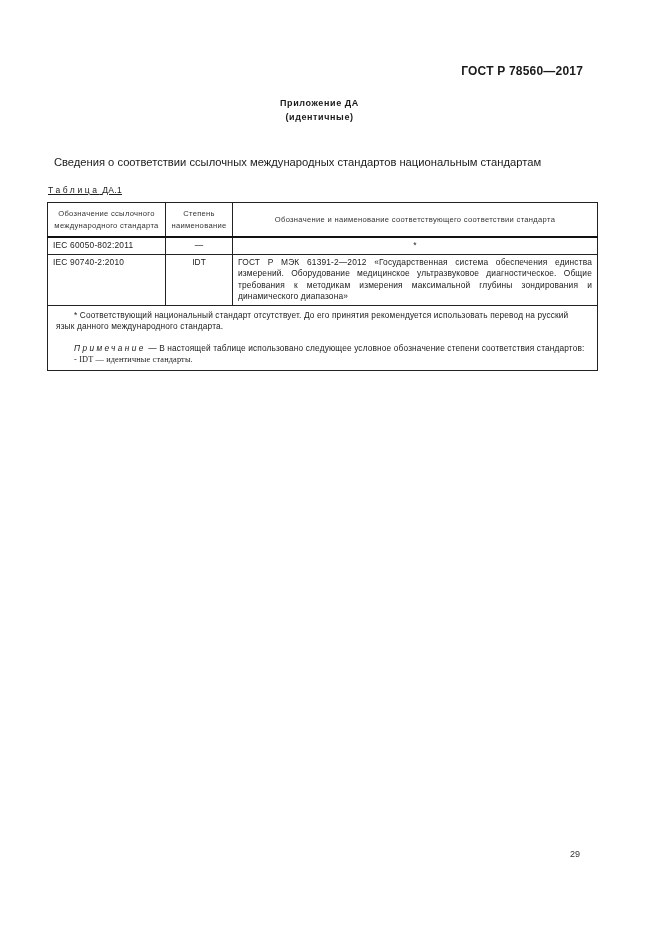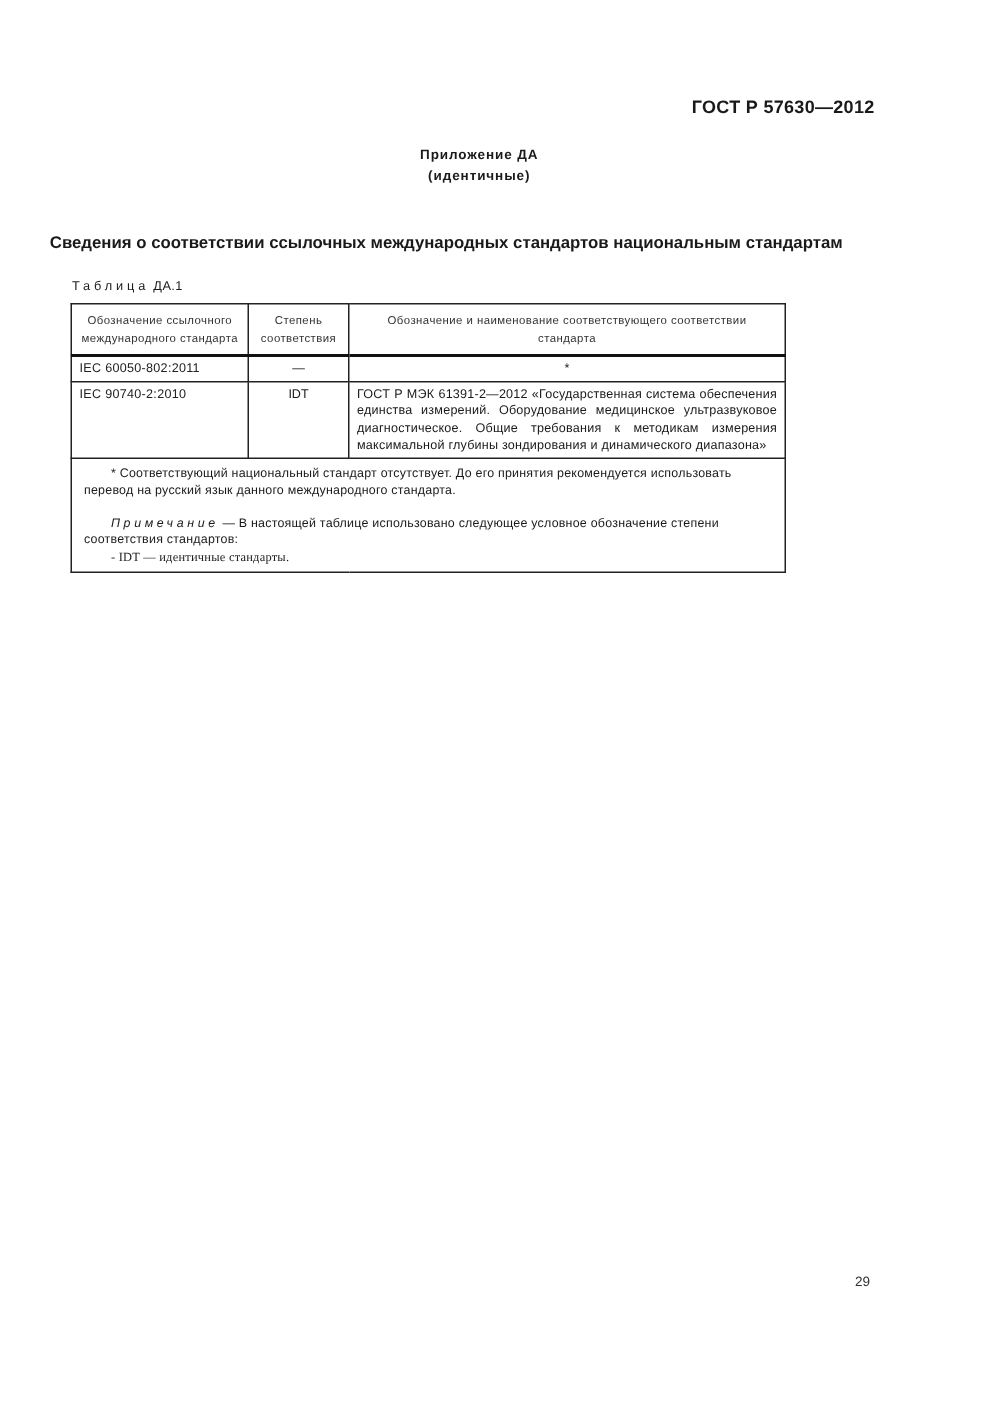--- a/index.html
+++ b/index.html
@@ -37,37 +37,38 @@
     .appendix .sub {
       font-weight: bold;
     }
     .section-title {
       position: absolute;
       top: 156px;
       left: 0;
       width: 595px;
       text-align: center;
       font-size: 11.2px;
-      font-weight: bold;
+      font-weight: normal;
     }
     .table-caption {
       position: absolute;
       top: 185px;
       left: 48px;
       font-size: 8.5px;
       letter-spacing: 0.3px;
+      text-decoration: underline;
     }
     .table-caption .spaced {
       letter-spacing: 2.6px;
     }
     table.main {
       position: absolute;
       top: 202px;
       left: 47px;
-      width: 477px;
+      width: 551px;
       border-collapse: collapse;
       font-size: 8.4px;
       line-height: 11.5px;
     }
     table.main td, table.main th {
       border: 1px solid #222;
       vertical-align: top;
       padding: 2px 5px;
     }
     table.main th {
@@ -119,21 +120,21 @@
       position: absolute;
       top: 849px;
       left: 570px;
       font-size: 9px;
       color: #333;
     }
   </style>
 </head>
 <body>
 
-<div class="doc-id">ГОСТ Р 57630—2012</div>
+<div class="doc-id">ГОСТ Р 78560—2017</div>
 
 <div class="appendix">
   <div>Приложение ДА</div>
   <div class="sub">(идентичные)</div>
 </div>
 
 <div class="section-title">Сведения о соответствии ссылочных международных стандартов национальным стандартам</div>
 
 <div class="table-caption">
   <span class="spaced">Таблица</span>
@@ -142,21 +143,21 @@
 
 <table class="main">
   <colgroup>
     <col class="col1">
     <col class="col2">
     <col class="col3">
   </colgroup>
   <thead>
     <tr>
       <th>Обозначение ссылочного международного стандарта</th>
-      <th>Степень соответствия</th>
+      <th>Степень наименование</th>
       <th>Обозначение и наименование соответствующего соответствии стандарта</th>
     </tr>
   </thead>
   <tbody>
     <tr>
       <td class="c1">IEC 60050-802:2011</td>
       <td class="c2">—</td>
       <td class="c3 center">*</td>
     </tr>
     <tr>

